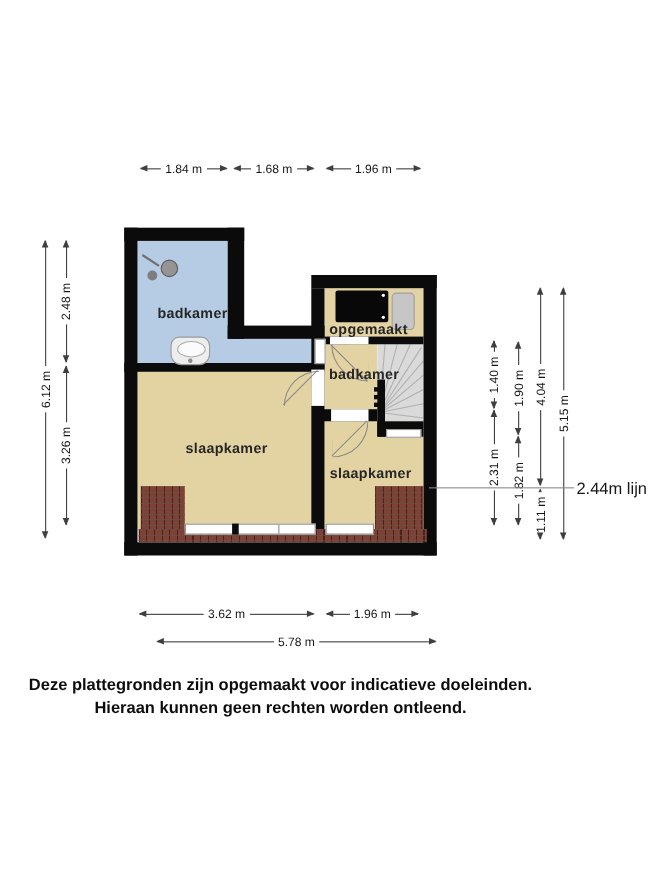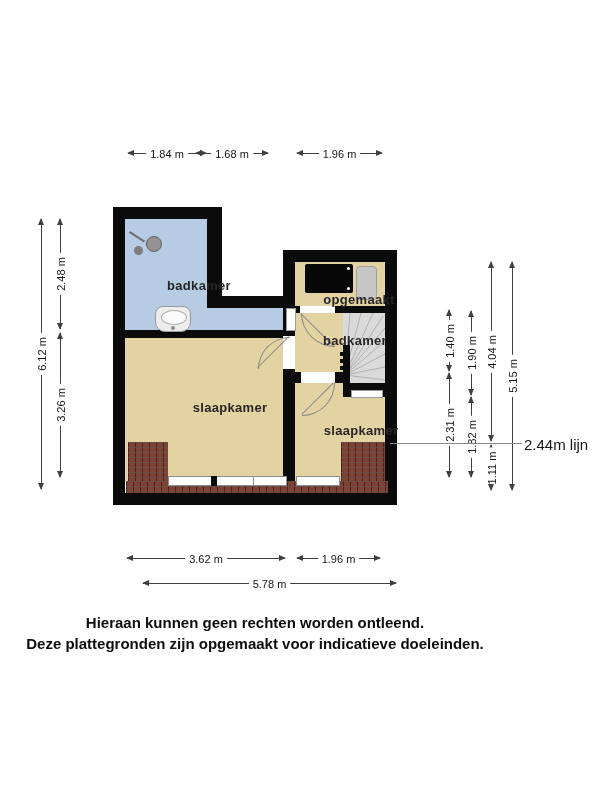--- a/index.html
+++ b/index.html
@@ -4,21 +4,21 @@
 <style>
   html,body{margin:0;padding:0;background:#fff;}
   #canvas{position:relative;width:600px;height:800px;background:#fff;overflow:hidden;
           font-family:"Liberation Sans", sans-serif;}
   .abs{position:absolute;}
   .wall{position:absolute;background:#0b0b0b;}
   .floor{position:absolute;}
   .floor-bath{background:#b6cbe4;}
   .floor-room{background:#e4d3a2;}
   .room-label{position:absolute;transform:translate(-50%,-50%);font-size:13px;font-weight:bold;
-              color:#262626;white-space:nowrap;letter-spacing:.3px;margin-left:24px;}
+              color:#262626;white-space:nowrap;letter-spacing:.3px;}
   
   .dimh{position:absolute;height:0;border-top:1px solid #3f3f3f;}
   .dimh::before{content:"";position:absolute;left:-1px;top:-4px;border-top:3.5px solid transparent;
                 border-bottom:3.5px solid transparent;border-right:7px solid #3f3f3f;}
   .dimh::after{content:"";position:absolute;right:-1px;top:-4px;border-top:3.5px solid transparent;
                border-bottom:3.5px solid transparent;border-left:7px solid #3f3f3f;}
   .dimh>span{position:absolute;left:50%;top:0;transform:translate(-50%,-50%);background:#fff;
              padding:0 4px;font-size:11px;color:#161616;white-space:nowrap;}
   .dimv{position:absolute;width:0;border-left:1px solid #3f3f3f;}
   .dimv::before{content:"";position:absolute;top:-1px;left:-4px;border-left:3.5px solid transparent;
@@ -137,21 +137,21 @@
 
   <div class="room-label" style="left:175px;top:285px;">badkamer</div>
   <div class="room-label" style="left:335px;top:299px;">opgemaakt</div>
   <div class="room-label" style="left:331px;top:340px;">badkamer</div>
   <div class="room-label" style="left:206px;top:407px;">slaapkamer</div>
   <div class="room-label" style="left:337px;top:430px;">slaapkamer</div>
 
   <div class="dimh" style="left:128px;top:153px;width:78px;">
       <span>1.84 m</span>
     </div>
-  <div class="dimh" style="left:196px;top:153px;width:72px;">
+  <div class="dimh" style="left:213px;top:153px;width:72px;">
       <span>1.68 m</span>
     </div>
   <div class="dimh" style="left:297px;top:153px;width:85px;">
       <span>1.96 m</span>
     </div>
 
   <div class="dimv" style="left:41px;top:219px;height:270px;">
       <span>6.12 m</span>
     </div>
   <div class="dimv" style="left:60px;top:219px;height:110px;">
@@ -190,17 +190,17 @@
       <span>1.96 m</span>
     </div>
   <div class="dimh" style="left:143px;top:583px;width:253px;">
       <span>5.78 m</span>
     </div>
 
   <div class="line150" style="left:390px;top:443px;width:132px;"></div>
   <div class="line150-label" style="left:524px;top:436px;">2.44m lijn</div>
 
   <div class="footer">
+    <div>Deze plattegronden zijn opgemaakt voor indicatieve doeleinden.</div>
     <div>Hieraan kunnen geen rechten worden ontleend.</div>
-    <div>Deze plattegronden zijn opgemaakt voor indicatieve doeleinden.</div>
   </div>
 
 </div>
 
 </body></html>

